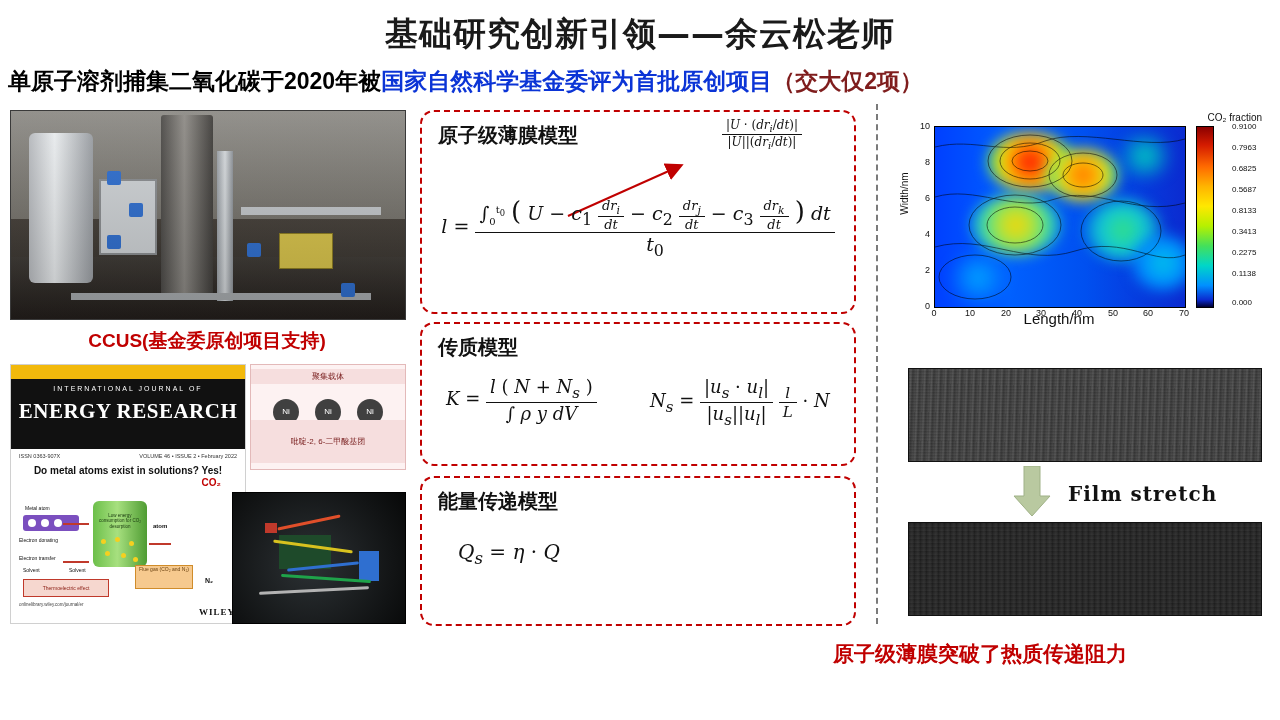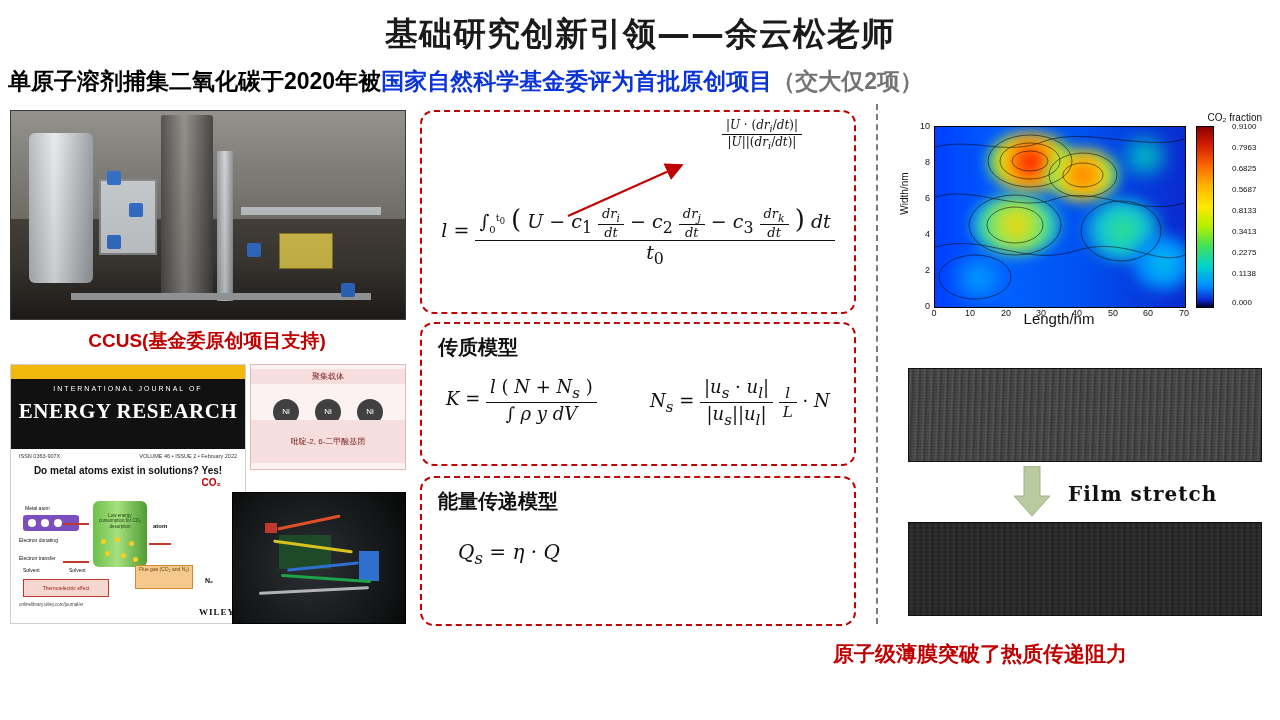--- a/index.html
+++ b/index.html
@@ -36,21 +36,21 @@
     position: absolute;
     top: 66px;
     left: 8px;
     width: 1264px;
     font-size: 23px;
     font-weight: 700;
     color: #000000;
     white-space: nowrap;
   }
   .subtitle .blue { color: #0b34d6; }
-  .subtitle .red  { color: #737373; }
+  .subtitle .red  { color: #7f1d1d; }
 
   
   .photo-reactor {
     position: absolute;
     left: 10px;
     top: 110px;
     width: 394px;
     height: 208px;
     overflow: hidden;
     background: #2b2622;
@@ -414,40 +414,41 @@
     <div class="chip" style="left:126px;top:58px;width:20px;height:30px;"></div>
     <div class="chip" style="left:32px;top:30px;width:12px;height:10px;background:#c0392b;"></div>
     <div class="wire" style="left:44px;top:28px;width:64px;background:#e04f2a;transform:rotate(-12deg);"></div>
     <div class="wire" style="left:40px;top:52px;width:80px;background:#d8c21f;transform:rotate(8deg);"></div>
     <div class="wire" style="left:54px;top:72px;width:72px;background:#2f6fd0;transform:rotate(-6deg);"></div>
     <div class="wire" style="left:48px;top:84px;width:90px;background:#1fa34a;transform:rotate(4deg);"></div>
     <div class="wire" style="left:26px;top:96px;width:110px;background:#b3b3b3;transform:rotate(-3deg);"></div>
   </div>
 
   <div class="fbox" id="box-film">
+    <div class="fbox-title">原子级薄膜模型</div>
 
     <div class="film-top math">
       <span class="frac">
         <span class="num"><span class="it">|U</span> · (<span class="it">dr<sub>i</sub></span>/<span class="it">dt</span>)|</span>
         <span class="den"><span class="it">|U|</span>|(<span class="it">dr<sub>i</sub></span>/<span class="it">dt</span>)|</span>
       </span>
     </div>
 
     <svg class="arrow-svg" width="130" height="60">
       <defs>
         <marker id="ah" markerWidth="9" markerHeight="9" refX="7" refY="4.5" orient="auto">
           <path d="M0,0 L9,4.5 L0,9 z" fill="#c00000"></path>
         </marker>
       </defs>
       <line x1="6" y1="56" x2="118" y2="6" stroke="#c00000" stroke-width="2" marker-end="url(#ah)"></line>
     </svg>
 
     <div class="film-main math">
       <span class="it">l</span> =
-      <span class="frac" style="font-size:19px;margin-top:8px;">
+      <span class="frac" style="font-size:19px;">
         <span class="num">
           ∫<sub style="font-size:10px;">0</sub><sup style="font-size:10px;">t<sub>0</sub></sup>
           <span style="font-size:26px;">(</span>
           <span class="it">U</span> −
           <span class="it">c</span><sub>1</sub>
           <span class="frac" style="font-size:13px;"><span class="num"><span class="it">dr<sub>i</sub></span></span><span class="den"><span class="it">dt</span></span></span>
           −
           <span class="it">c</span><sub>2</sub>
           <span class="frac" style="font-size:13px;"><span class="num"><span class="it">dr<sub>j</sub></span></span><span class="den"><span class="it">dt</span></span></span>
           −

